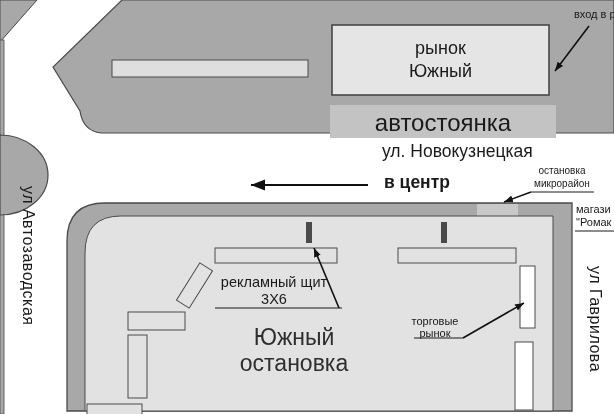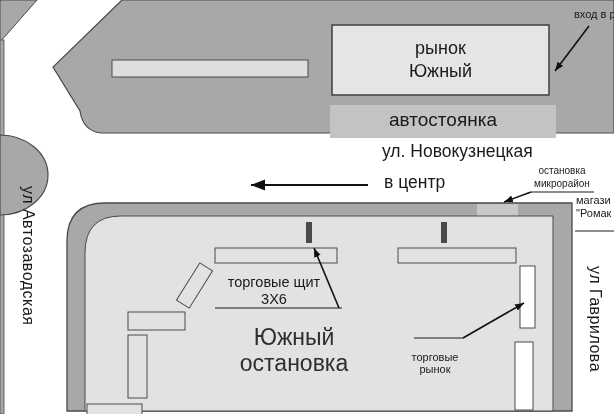--- a/index.html
+++ b/index.html
@@ -6,29 +6,29 @@
   .map-root{
     position:relative;width:614px;height:414px;overflow:hidden;
     background:#ffffff;
     font-family:"Liberation Sans","DejaVu Sans",sans-serif;
     color:#1a1a1a;
   }
   .map-root svg{position:absolute;left:0;top:0;z-index:1;}
   .lbl{position:absolute;z-index:2;white-space:pre;}
   .center{text-align:center;}
   .market-label{left:332px;top:37px;width:217px;font-size:18px;line-height:23px;}
-  .parking-label{left:330px;top:109px;width:226px;font-size:19px;}
+  .parking-label{left:330px;top:109px;width:226px;font-size:24px;}
   .street-top-label{left:340px;top:141px;font-size:17.5px;margin-left:42px;}
-  .to-center-label{left:384px;top:172px;font-size:17.5px;}
+  .to-center-label{left:384px;top:172px;font-size:17.5px;font-weight:bold;}
   .entrance-label{left:574px;top:8px;width:50px;font-size:11px;overflow:hidden;}
   .stop-label{left:528px;top:165px;width:68px;font-size:10px;line-height:12.5px;}
-  .shop-label{left:576px;top:194px;width:38px;font-size:11px;line-height:12.5px;overflow:hidden;}
+  .shop-label{left:576px;top:203px;width:38px;font-size:11px;line-height:12.5px;overflow:hidden;}
   .billboard-label{left:200px;top:274px;width:148px;font-size:14.5px;line-height:16.5px;}
   .district-label{left:178px;top:324px;width:232px;font-size:23px;line-height:26px;color:#2e2e2e;}
-  .kiosks-label{left:404px;top:316px;width:62px;font-size:11px;line-height:11.5px;margin-top:36px;}
+  .kiosks-label{left:404px;top:316px;width:62px;font-size:11px;line-height:11.5px;}
   .street-vert{writing-mode:vertical-rl;font-size:16px;letter-spacing:0.5px;}
   .street-left-label{left:19px;top:186px;height:205px;}
   .street-right-label{left:586px;top:266px;height:125px;}
 </style>
 </head>
 <body>
 
 <div class="map-root">
 
   <svg width="614" height="414" viewBox="0 0 614 414">
@@ -91,21 +91,21 @@
   <div class="lbl street-top-label">ул. Новокузнецкая</div>
 
   <div class="lbl to-center-label">в центр</div>
 
   <div class="lbl entrance-label">вход в р</div>
 
   <div class="lbl stop-label center"><span>остановка</span><br><span>микрорайон</span></div>
 
   <div class="lbl shop-label"><span>магази</span><br><span>"Ромак</span></div>
 
-  <div class="lbl billboard-label center"><span>торговые щит</span><br><span>3Х6</span></div>
+  <div class="lbl billboard-label center"><span>рекламный щит</span><br><span>3Х6</span></div>
 
   <div class="lbl district-label center"><span>Южный</span><br><span>остановка</span></div>
 
   <div class="lbl kiosks-label center"><span>торговые</span><br><span>рынок</span></div>
 
   <div class="lbl street-vert street-left-label">ул Автозаводская</div>
 
   <div class="lbl street-vert street-right-label">ул Гаврилова</div>
 
 </div>

